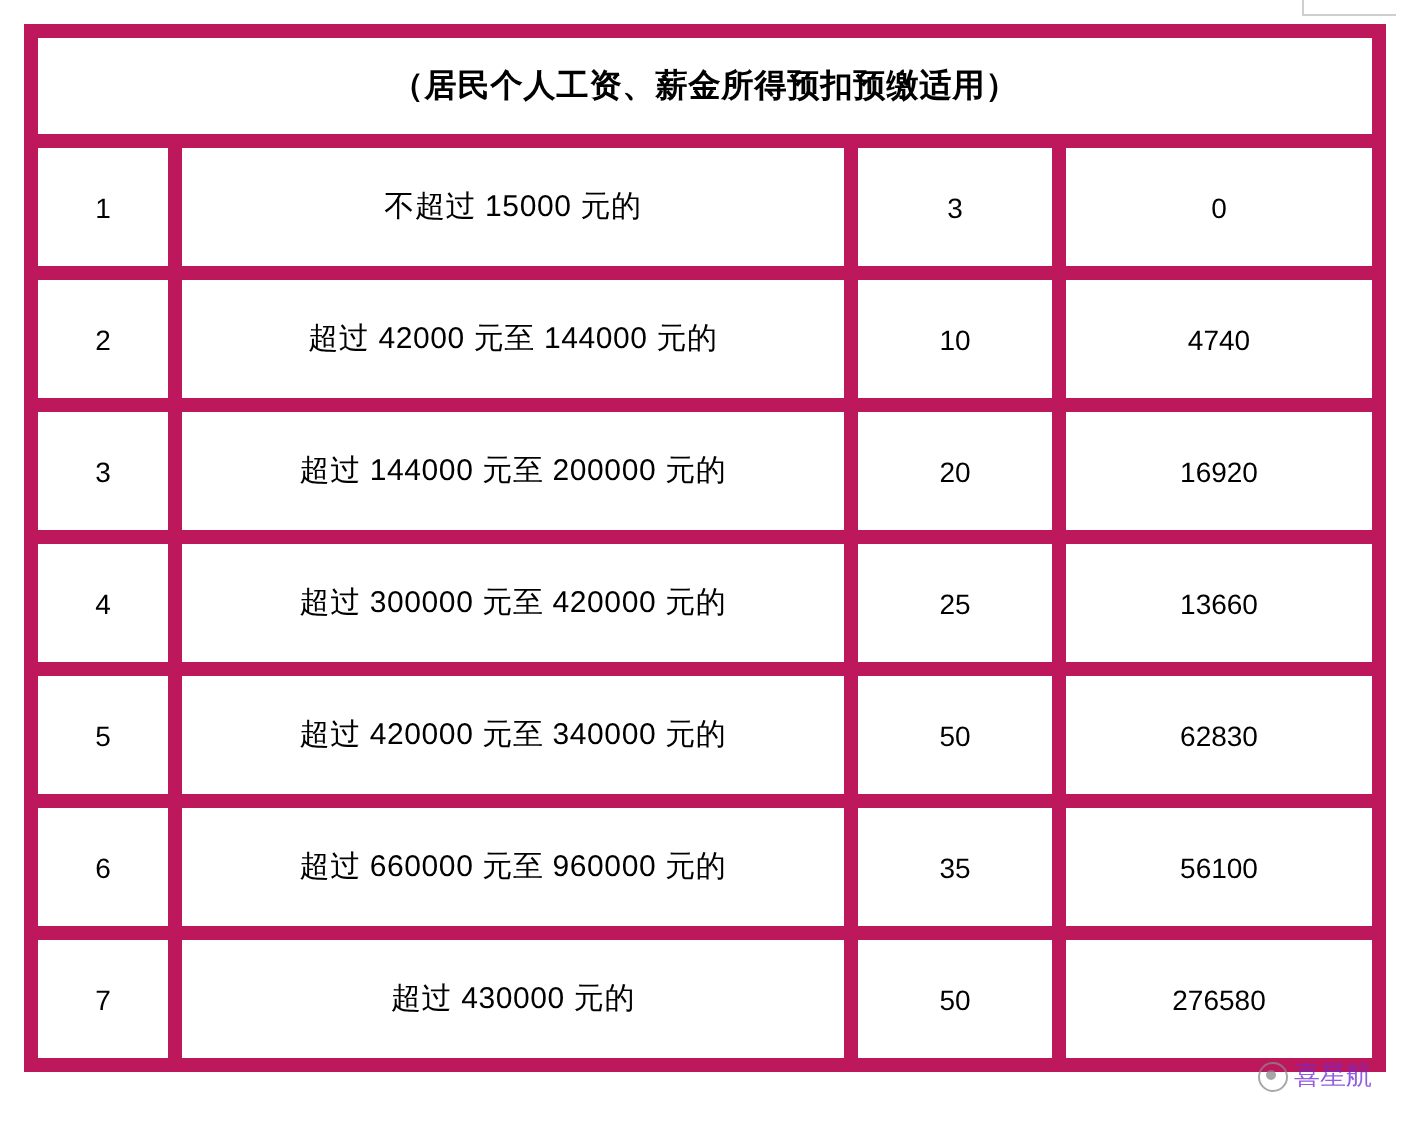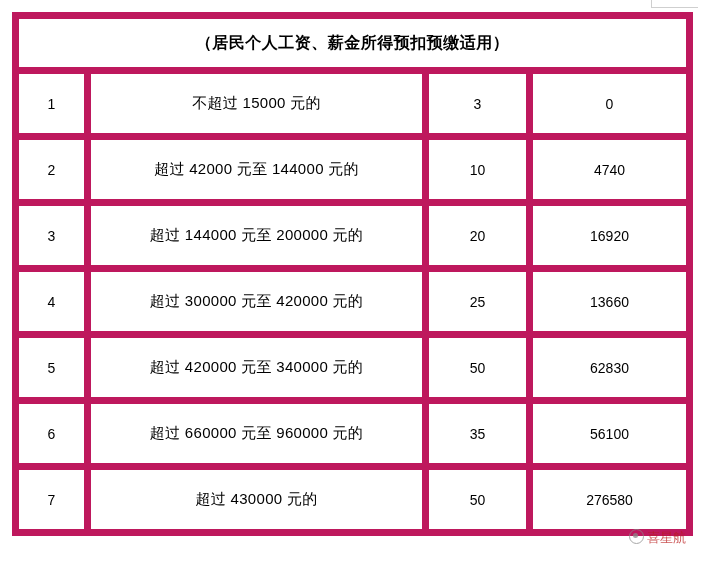--- a/index.html
+++ b/index.html
@@ -78,23 +78,24 @@
   .c-deduct {
     width: 160px;
     font-size: 14px;
   }
   
   .watermark {
     position: absolute;
     right: 18px;
     bottom: 20px;
     font-size: 13px;
-    color: #b91c1c;
+    color: #6d28d9;
     opacity: 0.75;
     display: flex;
+    align-items: center;
     gap: 3px;
     pointer-events: none;
   }
   .watermark .wm-logo {
     display: inline-block;
     width: 13px;
     height: 13px;
     border-radius: 50%;
     border: 1.5px solid #8a8a8a;
     position: relative;

